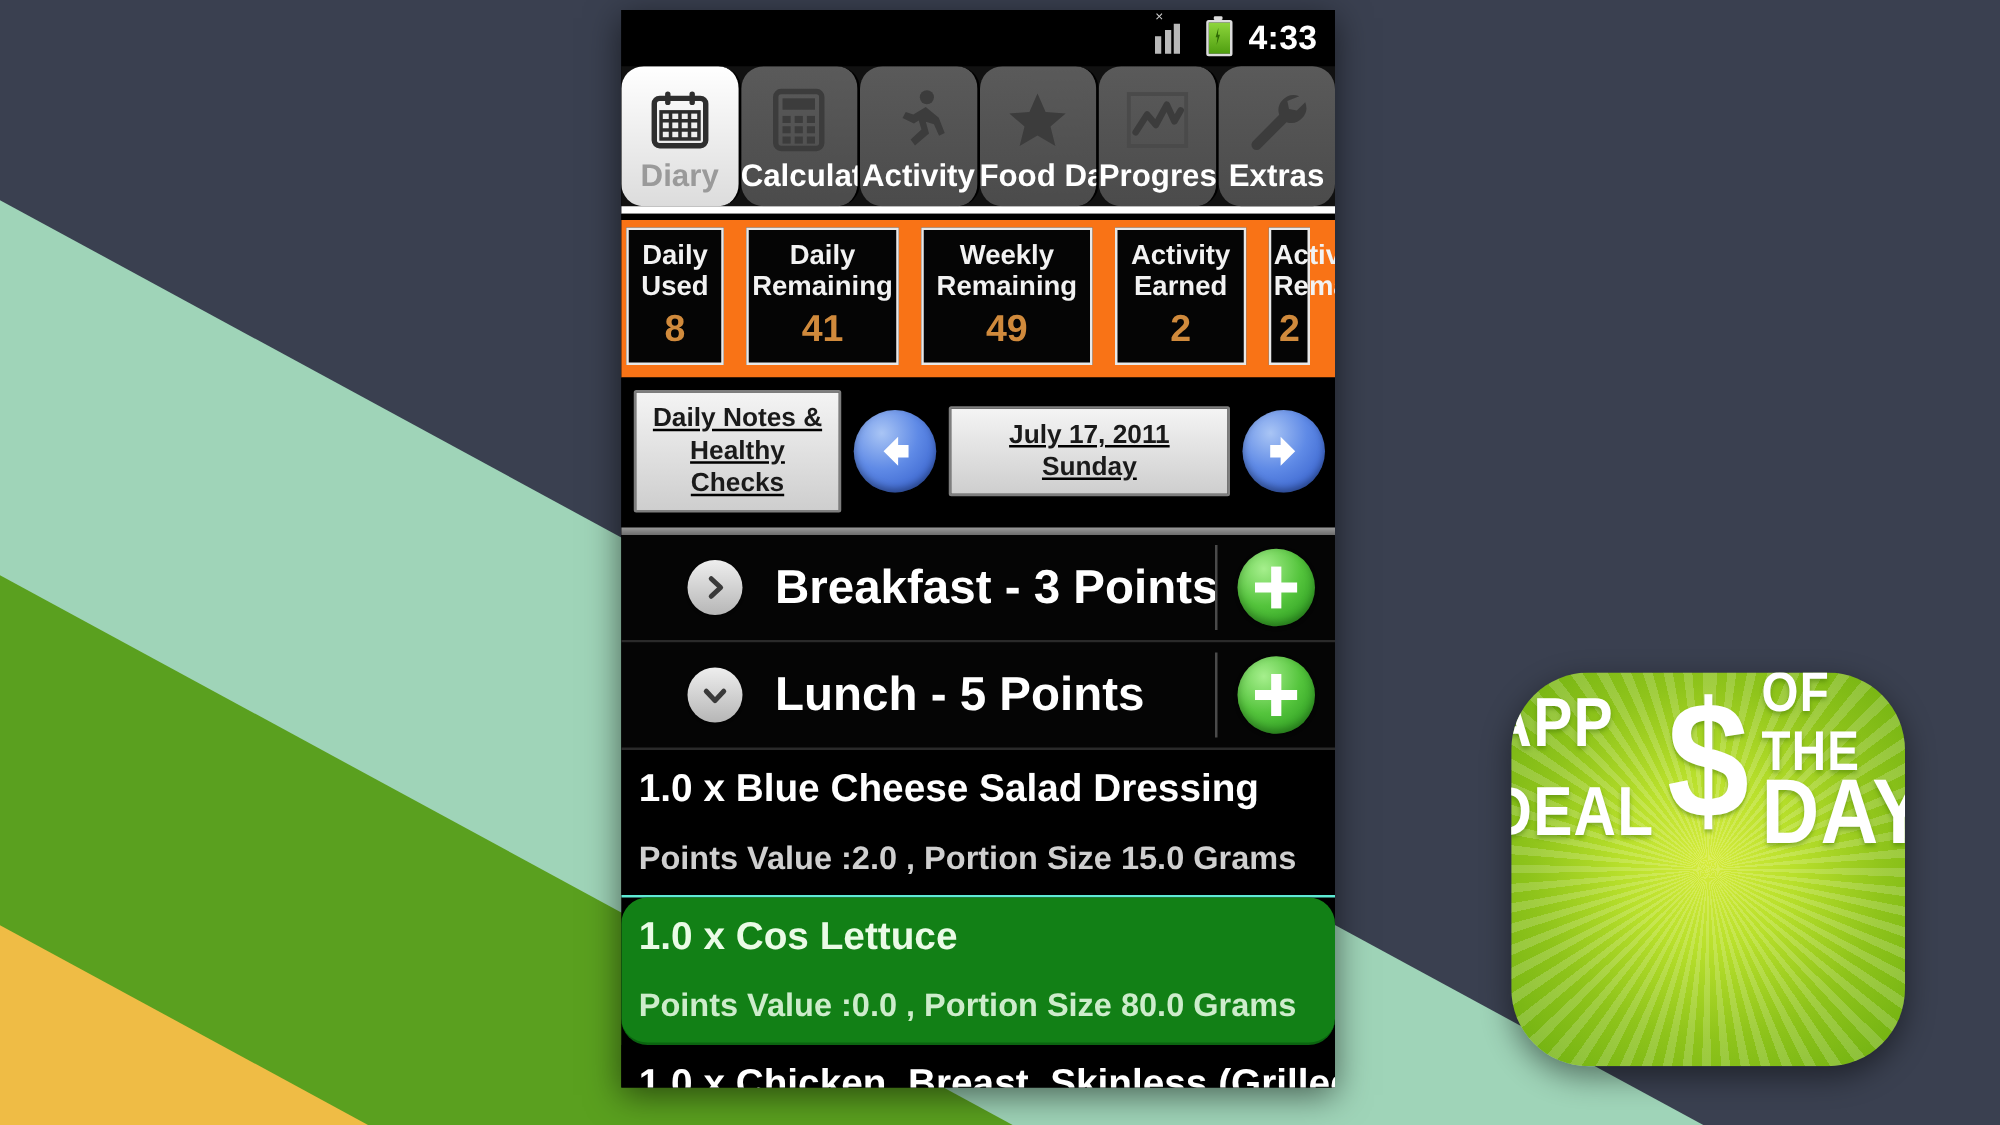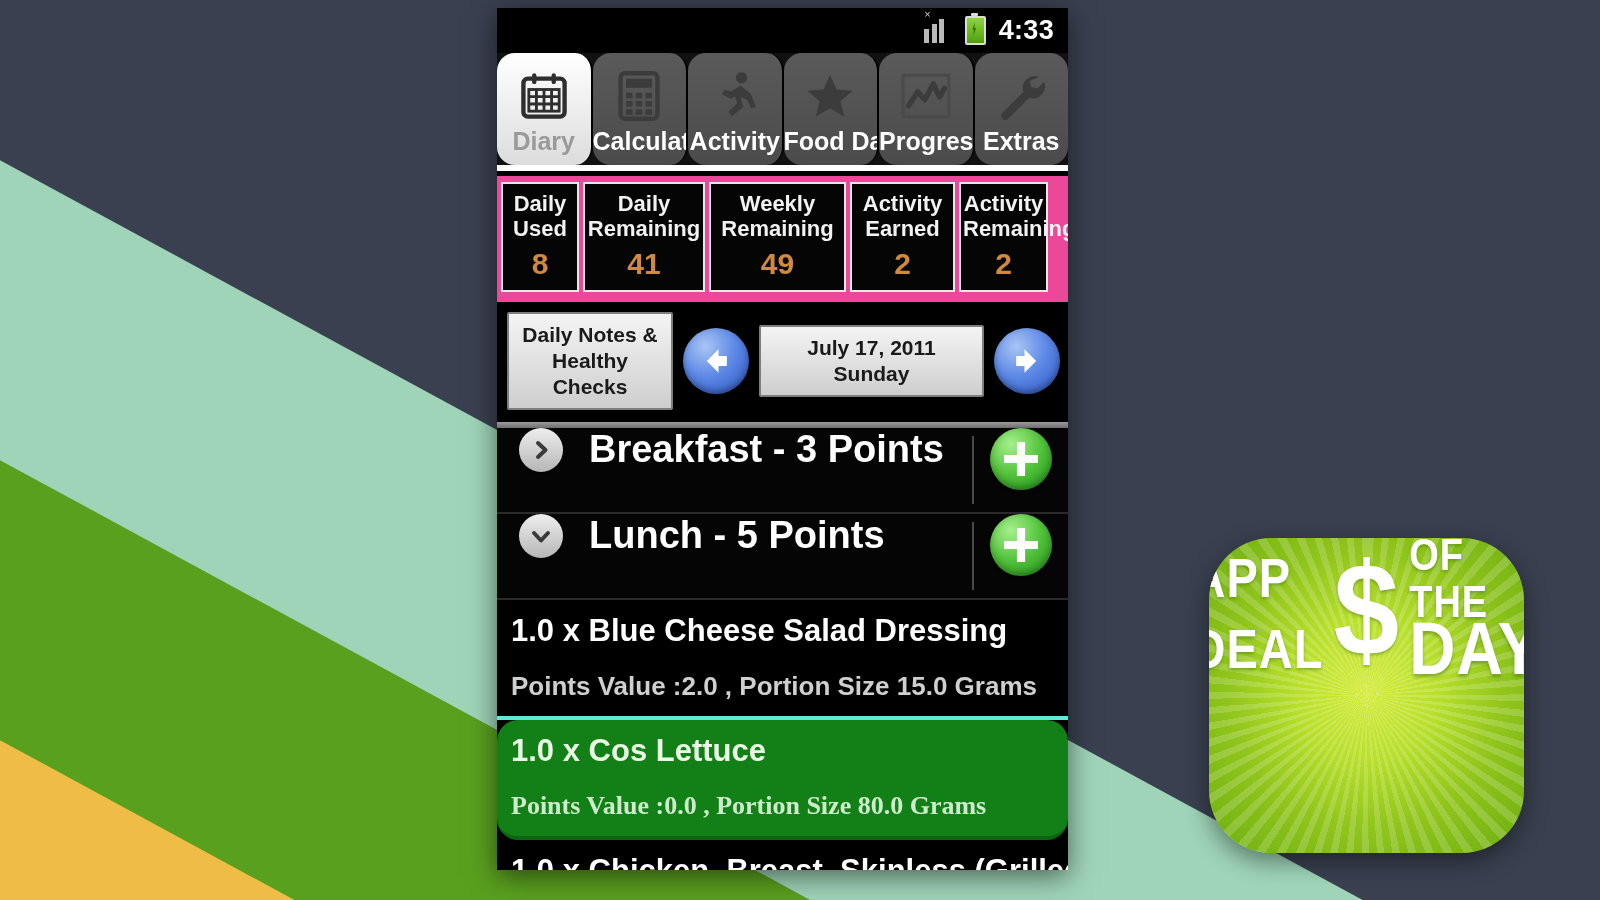--- a/index.html
+++ b/index.html
@@ -104,21 +104,21 @@
   .tab .lbl {
     font-size: 25px; color:#fff; font-weight:600; white-space:nowrap;
     overflow:hidden; line-height:28px; max-width:100%; text-align:center;
   }
   .tab.active .lbl { color:#9a9a9a; }
   #tab-underline { height: 6px; background:#fff; }
   #tab-underline-dark { height: 5px; background:#000; }
 
   
   #stats {
-    display:flex; background:#ec4899; padding: 6px 20px 10px 4px; gap: 4px; box-sizing:border-box;
+    display:flex; background:#f97316; padding: 6px 20px 10px 4px; gap: 18px; box-sizing:border-box;
   }
   .stat {
     flex: 1 1 0;
     border: 2px solid #e8e8e8;
     background:#050505;
     text-align:center;
     padding: 7px 2px 8px;
     box-sizing:border-box;
     min-width:0;
   }
@@ -126,21 +126,21 @@
   .stat .v { color:#d08a3c; font-size:30px; font-weight:bold; line-height:36px; margin-top:5px; }
   .stat.w1 { flex: 0 0 78px; }
   .stat.w2 { flex: 0 0 122px; }
   .stat.w3 { flex: 0 0 137px; }
   .stat.w4 { flex: 0 0 105px; }
   .stat.w5 { flex: 1 1 auto; }
 
   
   #datenav {
     background:#000; display:flex; align-items:center; gap:10px;
-    padding: 10px 8px 12px 10px; box-sizing:border-box;
+    padding: 10px 8px 12px 10px; box-sizing:border-box;text-decoration:underline;
   }
   .btn-grey {
     background: linear-gradient(#f4f4f4, #cecece);
     border: 2px solid #7e7e7e;
     color:#1a1a1a; font-size:21px; font-weight:bold; text-align:center;
     line-height:26px; padding: 8px 6px; box-sizing:border-box;
     border-radius: 2px;
   }
   #btn-notes { width: 166px; }
   #btn-date { flex: 1 1 auto; }
@@ -149,22 +149,23 @@
     background: radial-gradient(circle at 34% 28%, #a9c5f5 0%, #5f8ae6 45%, #2a54c4 100%);
     box-shadow: inset 0 -3px 6px rgba(0,0,0,.35), 0 1px 3px rgba(0,0,0,.6);
     display:flex; align-items:center; justify-content:center;
   }
   .navarrow svg { display:block; }
 
   #nav-divider { height: 6px; background: linear-gradient(#9a9a9a,#6d6d6d); }
 
   
   .meal {
-    display:flex; background:#050505; height: 84px;
+    display:flex; align-items:center; background:#050505; height: 84px;
     border-bottom: 2px solid #2a2a2a;
+    padding-left: 31px;
   }
   .meal .chev {
     width: 44px; height: 44px; flex: 0 0 44px; margin-left: 22px; border-radius:50%;
     background: linear-gradient(#eeeeee, #b6b6b6);
     display:flex; align-items:center; justify-content:center;
     box-shadow: 0 1px 2px rgba(0,0,0,.6);
   }
   .meal .title {
     flex: 1 1 auto; color:#fff; font-size:38px; font-weight:600; margin-left: 26px;
     white-space:nowrap; overflow:hidden;
@@ -178,27 +179,27 @@
   }
   .plus:before {
     content:""; width:34px; height:34px; background:#fff;
     clip-path: polygon(38% 0,62% 0,62% 38%,100% 38%,100% 62%,62% 62%,62% 100%,38% 100%,38% 62%,0 62%,0 38%,38% 38%);
   }
 
   
   .food {
     padding: 12px 16px 12px 14px;
     background:#000;
-    border-bottom: 4px solid #5eead4;
+    border-bottom: 2px solid #5eead4;
   }
   .food.hl { background:#128016; border-bottom-color:#0b6410;border-radius:21px; }
   .food .name { color:#ffffff; font-size:31px; font-weight:600; line-height:38px; white-space:nowrap; }
   .food .sub  { color:#cfcfcf; font-size:26px; font-weight:600; line-height:36px; margin-top:18px; white-space:nowrap; }
   .food.hl .name { color:#eafbe6; }
-  .food.hl .sub  { color:#cdeccb;font-family:Liberation Serif, serif; }
+  .food.hl .sub  { color:#cdeccb; }
 
   
   #deal {
     position:absolute; left:1209px; top:538px; width:315px; height:315px;
     border-radius: 62px;
     background:
       repeating-conic-gradient(from 0deg at 50% 50%,
         rgba(255,255,255,.17) 0deg 2.6deg, rgba(255,255,255,0) 2.6deg 5.6deg),
       radial-gradient(circle at 50% 48%, #d6ec3e 0%, #b9e02c 30%, #8fc41b 62%, #6cae10 100%);
     box-shadow: 0 8px 24px rgba(0,0,0,.45);

